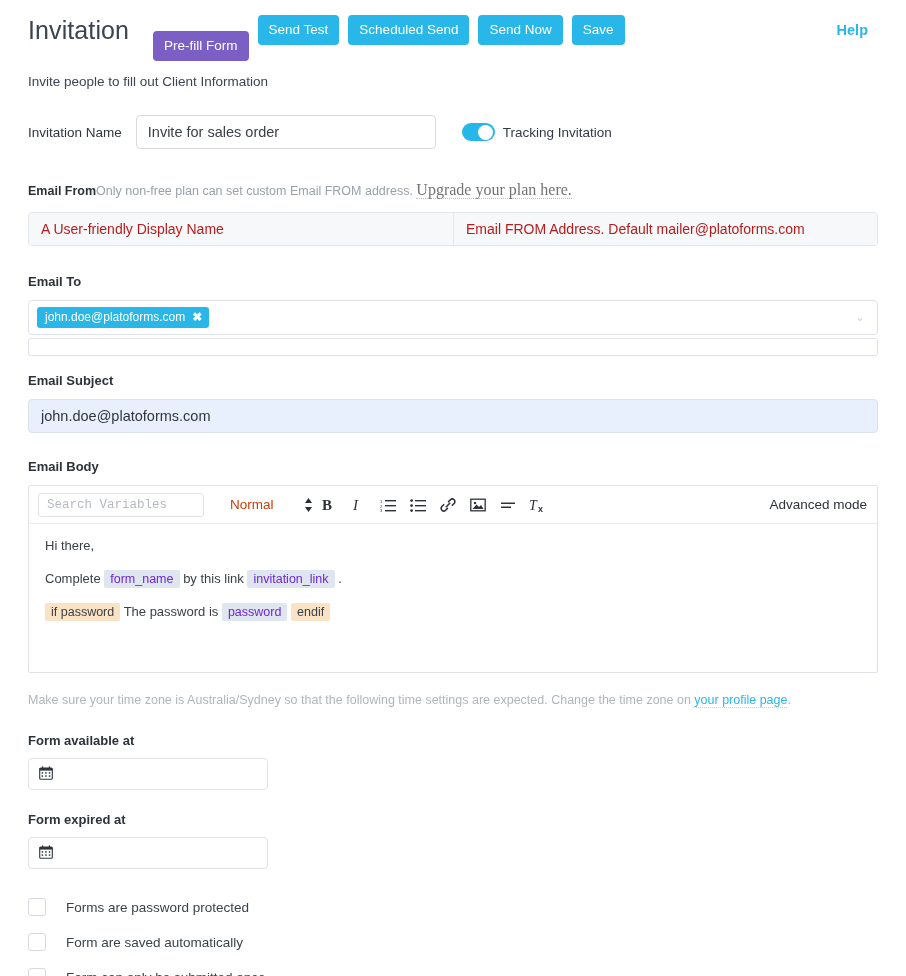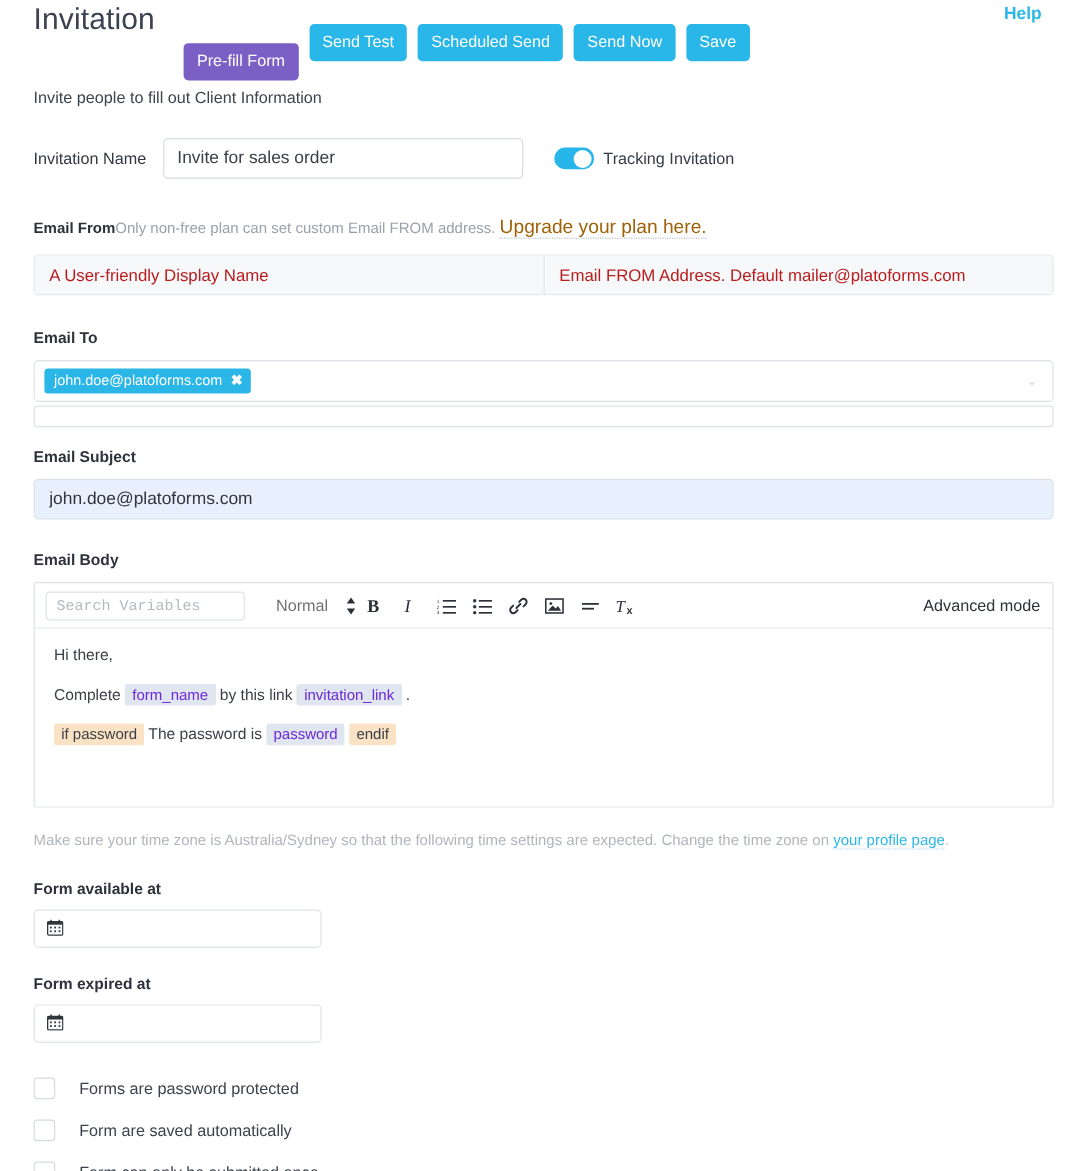--- a/index.html
+++ b/index.html
@@ -15,21 +15,21 @@
     height: 976px;
     position: relative;
     overflow: hidden;
   }
 
   .page { padding: 0 28px; position: relative; }
 
   
   .header-row {
     display: flex;
-    align-items: flex-start;
+    align-items: center;
     padding-top: 4px;
     height: 56px;
   }
   .page-title {
     font-size: 25px;
     font-weight: 400;
     color: #3b4252;
     letter-spacing: .1px;
     margin-right: 24px;
     line-height: 1;
@@ -122,24 +122,25 @@
   .label-strong {
     font-size: 12.5px;
     font-weight: bold;
     color: #2c3039;
   }
   .note-inline {
     font-size: 12.5px;
     color: #9aa1ab;
   }
   .dotted-link {
-    color: #a16207;
+    color: #737373;
     border-bottom: 1px dotted #b9c0c8;
     text-decoration: none;
     cursor: pointer;
+    font-family: Liberation Serif, serif;
   }
   .dual-input {
     display: flex;
     margin-top: 13px;
     height: 34px;
     border: 1px solid #e3e6ea;
     border-radius: 4px;
     background: #f6f8fa;
     overflow: hidden;
   }
@@ -243,22 +244,23 @@
     color: #444;
     font-family: Liberation Mono, monospace;
     outline: none;
   }
   .search-vars::placeholder { color: #b5bac1; }
   .tool-select {
     display: flex;
     align-items: center;
     margin-left: 26px;
     font-size: 13.5px;
-    color: #737373;
-    cursor: pointer;
+    color: #c2410c;
+    cursor: pointer;
+    gap: 16px;
   }
   .tool-select .updown {
     margin-left: 14px;
     font-size: 10px;
     line-height: 1;
     display: flex;
     flex-direction: column;
     color: #2b2f36;
   }
   .tbtn {

